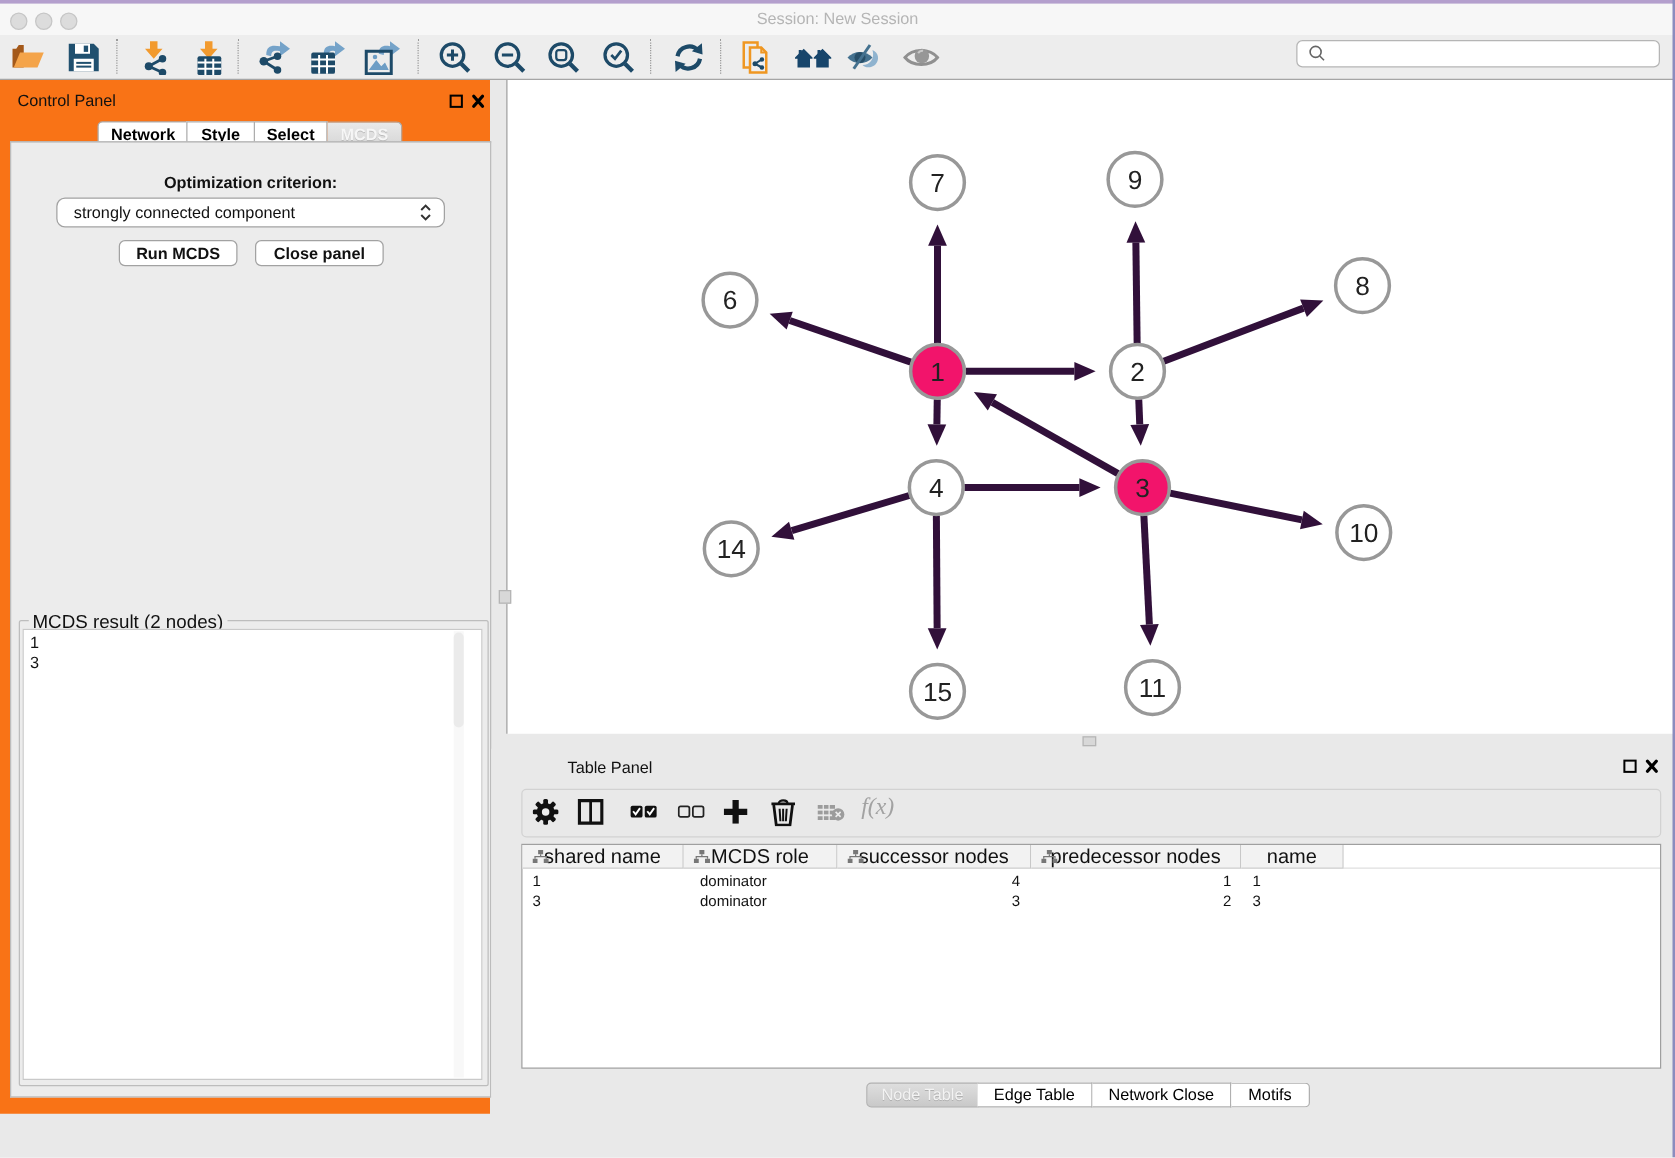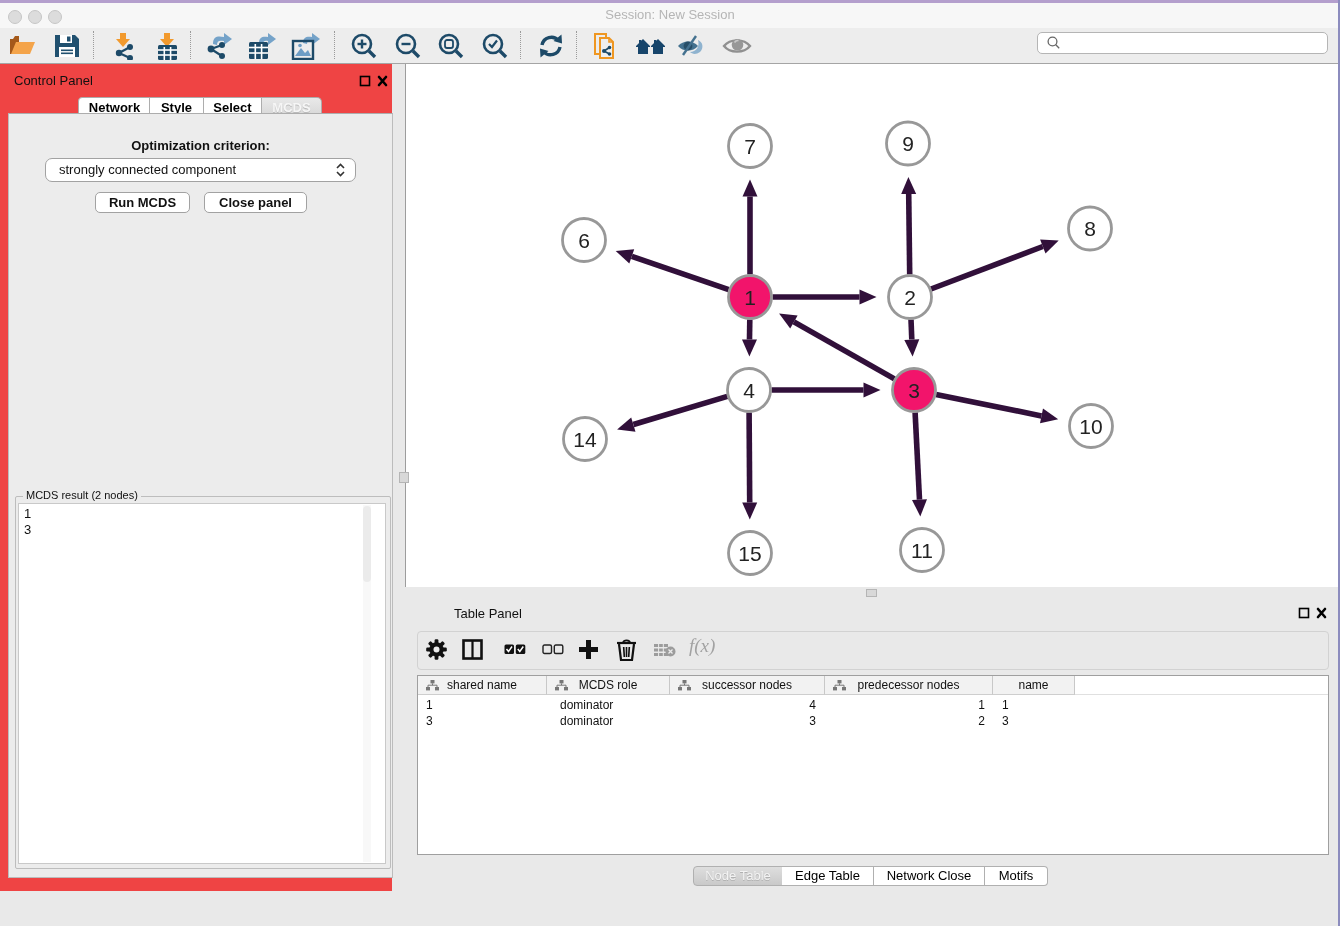--- a/index.html
+++ b/index.html
@@ -9,47 +9,47 @@
 
 #topline{left:0;top:0;width:1340px;height:3px;background:#b49fcd;}
 #titlebar{left:0;top:3px;width:1340px;height:25px;background:#f7f7f7;}
 .tlight{width:12px;height:12px;border-radius:50%;background:#dcdcdc;border:1px solid #c6c6c6;top:7px;}
 #wintitle{top:5px;left:0;width:1340px;text-align:center;color:#b5b5b5;font-size:13px;line-height:14px;}
 #toolbar{left:0;top:28px;width:1340px;height:35px;background:#ededed;border-bottom:1px solid #a5a5a5;}
 .tsep{top:3px;height:28px;width:0;border-left:1px dotted #9a9a9a;}
 .ticon{top:4px;}
 #searchbox{left:1037px;top:4px;width:289px;height:20px;background:#fff;border:1px solid #b5b5b5;border-radius:5px;}
 
-#cpanel{left:0;top:64px;width:392px;height:827px;background:#ef4444;}
+#cpanel{left:0;top:64px;width:392px;height:827px;background:#f97316;}
 #cphead{left:14px;top:9px;font-size:13px;color:#111;}
 #cptabs{top:33px;left:78px;height:20px;font-size:13px;}
 .cptab{position:absolute;top:0;height:19px;border:1px solid #adadad;background:#fff;
   text-align:center;line-height:19px;color:#000;font-weight:bold;}
 #cpbody{left:8px;top:49px;width:383px;height:763px;background:#ececec;border:1px solid #bcbcbc;border-top:1px solid #adadad;}
 #optlabel{top:24px;left:0;width:100%;text-align:center;font-size:13px;color:#111;font-weight:bold;}
 #dropdown{left:36px;top:44px;width:296px;height:22px;background:#fff;border:1px solid #a2a2a2;border-radius:7px;
   font-size:13px;color:#111;line-height:22px;padding-left:13px;}
 .btn{position:absolute;height:19px;background:#fff;border:1px solid #a2a2a2;border-radius:5px;
   font-size:13px;color:#111;text-align:center;line-height:19px;font-weight:bold;}
 #groupbox{left:6px;top:382px;width:374px;height:371px;border:1px solid #bdbdbd;border-radius:2px;}
-#grouplabel{left:7px;top:-8px;background:#ececec;padding:0 3px;font-size:11px;color:#111;}
+#grouplabel{left:7px;top:-8px;background:#ececec;padding:0 3px;font-size:15px;color:#111;}
 #resultbox{left:2px;top:6px;width:368px;height:361px;background:#fff;border:1px solid #c9c9c9;
   font-size:13px;color:#111;line-height:16px;padding:2px 0 0 5px;box-sizing:border-box;}
 
 #sccwin{left:405px;top:64px;width:935px;height:523px;background:#fff;border-left:1px solid #9d9d9d;}
 #scctitle{left:0;top:0;width:935px;height:24px;background:linear-gradient(#f0f0f0,#d9d9d9);border-bottom:1px solid #9f9f9f;}
 #sccname{top:5px;left:0;width:100%;text-align:center;font-size:13px;color:#111;font-weight:bold;letter-spacing:0.8px;}
 .mac{width:12px;height:12px;border-radius:50%;top:6px;}
 
 #tpanel{left:393px;top:599px;width:947px;height:292px;background:#e9e9e9;}
 #tphead{left:25px;top:7px;font-size:13px;color:#111;margin-left:36px;}
 #ttoolbar{left:24px;top:32px;width:910px;height:37px;border:1px solid #d2d2d2;border-radius:4px;}
 #ttable{left:24px;top:76px;width:910px;height:178px;background:#fff;border:1px solid #9f9f9f;}
 .thcell{position:absolute;top:0;height:19px;background:#f2f2f2;border-right:1px solid #c8c8c8;border-bottom:1px solid #cecece;box-sizing:border-box;
-  font-size:12px;color:#111;text-align:center;line-height:19px;}
+  font-size:16px;color:#111;text-align:center;line-height:19px;}
 #threst{position:absolute;top:0;left:657px;height:19px;right:0;background:#fff;border-bottom:1px solid #e0e0e0;box-sizing:border-box;}
 .trow{position:absolute;left:0;width:100%;height:16px;font-size:12px;color:#111;}
 .tcell{position:absolute;top:0;height:16px;line-height:16px;}
 
 #btabs{left:693px;top:866px;height:20px;font-size:13px;}
 .btab{position:absolute;top:0;height:18px;border:1px solid #b0b0b0;background:#fff;text-align:center;line-height:18px;font-weight:normal;}
 
 #statusbar{left:0;top:943px;width:1340px;height:35px;background:#ececec;border-top:1px solid #c0c0c0;font-style:italic;}
 #listbtn{left:12px;top:7px;width:25px;height:22px;background:#fdfdfd;border:1px solid #ababab;border-radius:4px;}
 #membtn{left:1254px;top:6px;width:72px;height:23px;background:#fcfcfc;border:1px solid #9b9b9b;font-size:12px;color:#111;}

